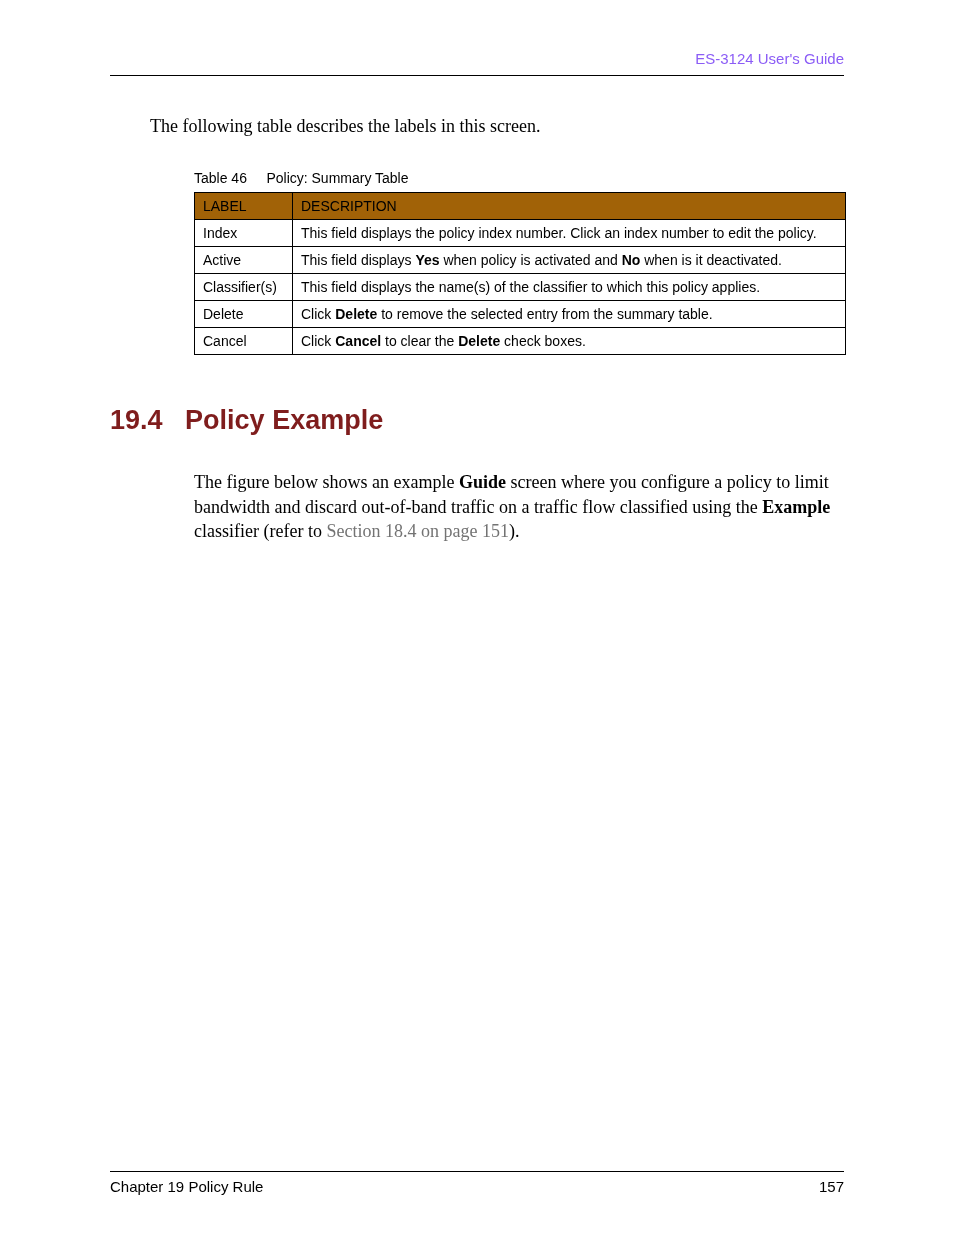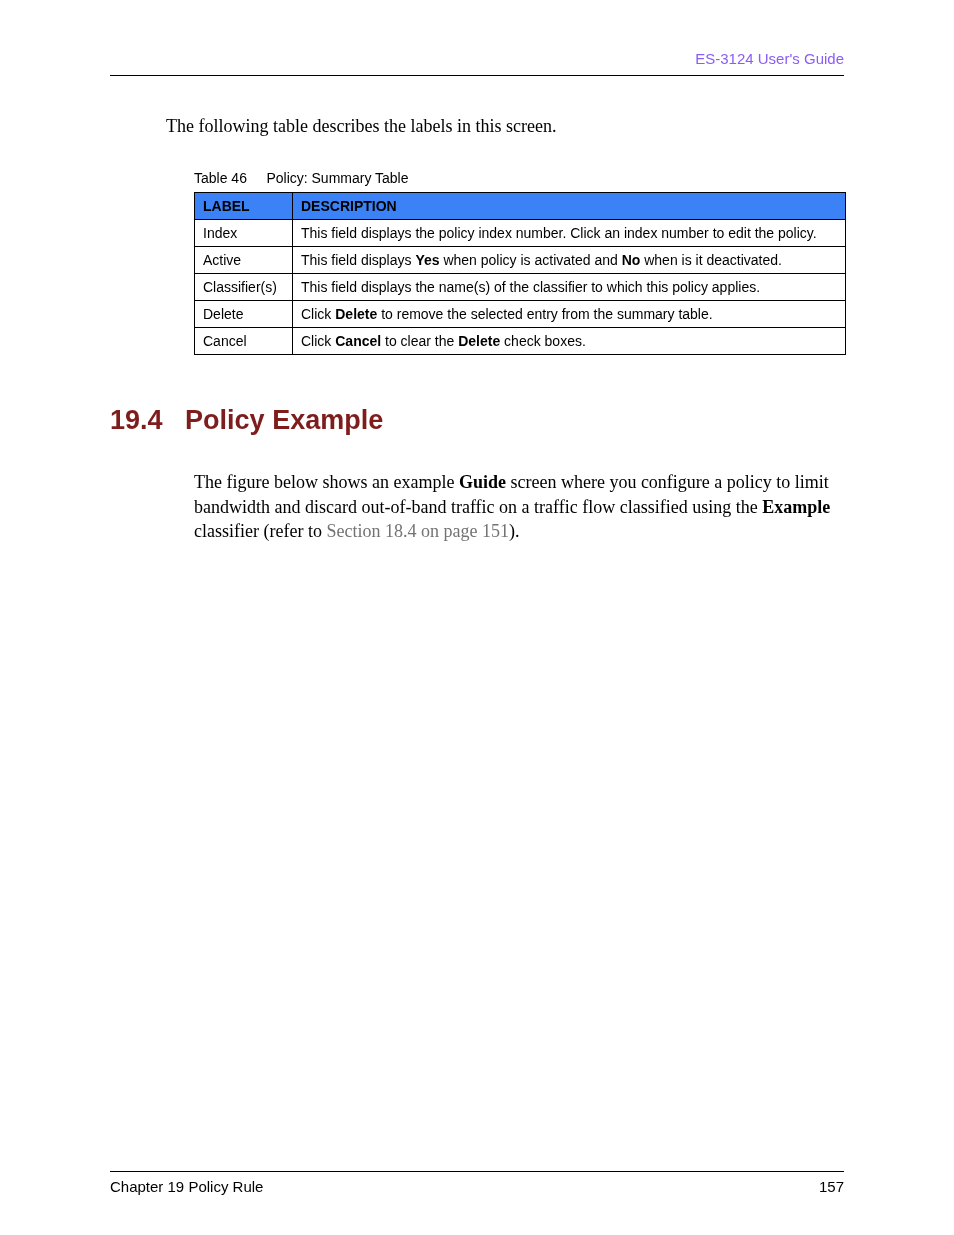--- a/index.html
+++ b/index.html
@@ -20,21 +20,21 @@
       font-family: Arial, Helvetica, sans-serif;
       font-size: 15px;
       color: #8b5cf6;
       padding-bottom: 8px;
       border-bottom: 1.5px solid #000;
       margin-bottom: 38px;
     }
     .intro-text {
       font-size: 18px;
       color: #000;
-      margin-left: 56px;
+      margin-left: 40px;
       margin-bottom: 32px;
       line-height: 1.35;
     }
     .table-caption {
       font-family: Arial, Helvetica, sans-serif;
       font-size: 14px;
       margin-left: 84px;
       margin-bottom: 6px;
     }
     .table-caption .bold {
@@ -47,22 +47,22 @@
       font-family: Arial, Helvetica, sans-serif;
       font-size: 14px;
     }
     table.summary th, table.summary td {
       border: 1.5px solid #000;
       padding: 5px 8px;
       text-align: left;
       vertical-align: top;
     }
     table.summary th {
-      font-weight: bold;
-      background: #3b82f6;
+      font-weight: normal;
+      background: #a16207;
     }
     table.summary th:first-child,
     table.summary td:first-child {
       width: 98px;
     }
     .desc-bold {
       font-weight: bold;
     }
     .section-heading {
       font-family: Arial, Helvetica, sans-serif;

